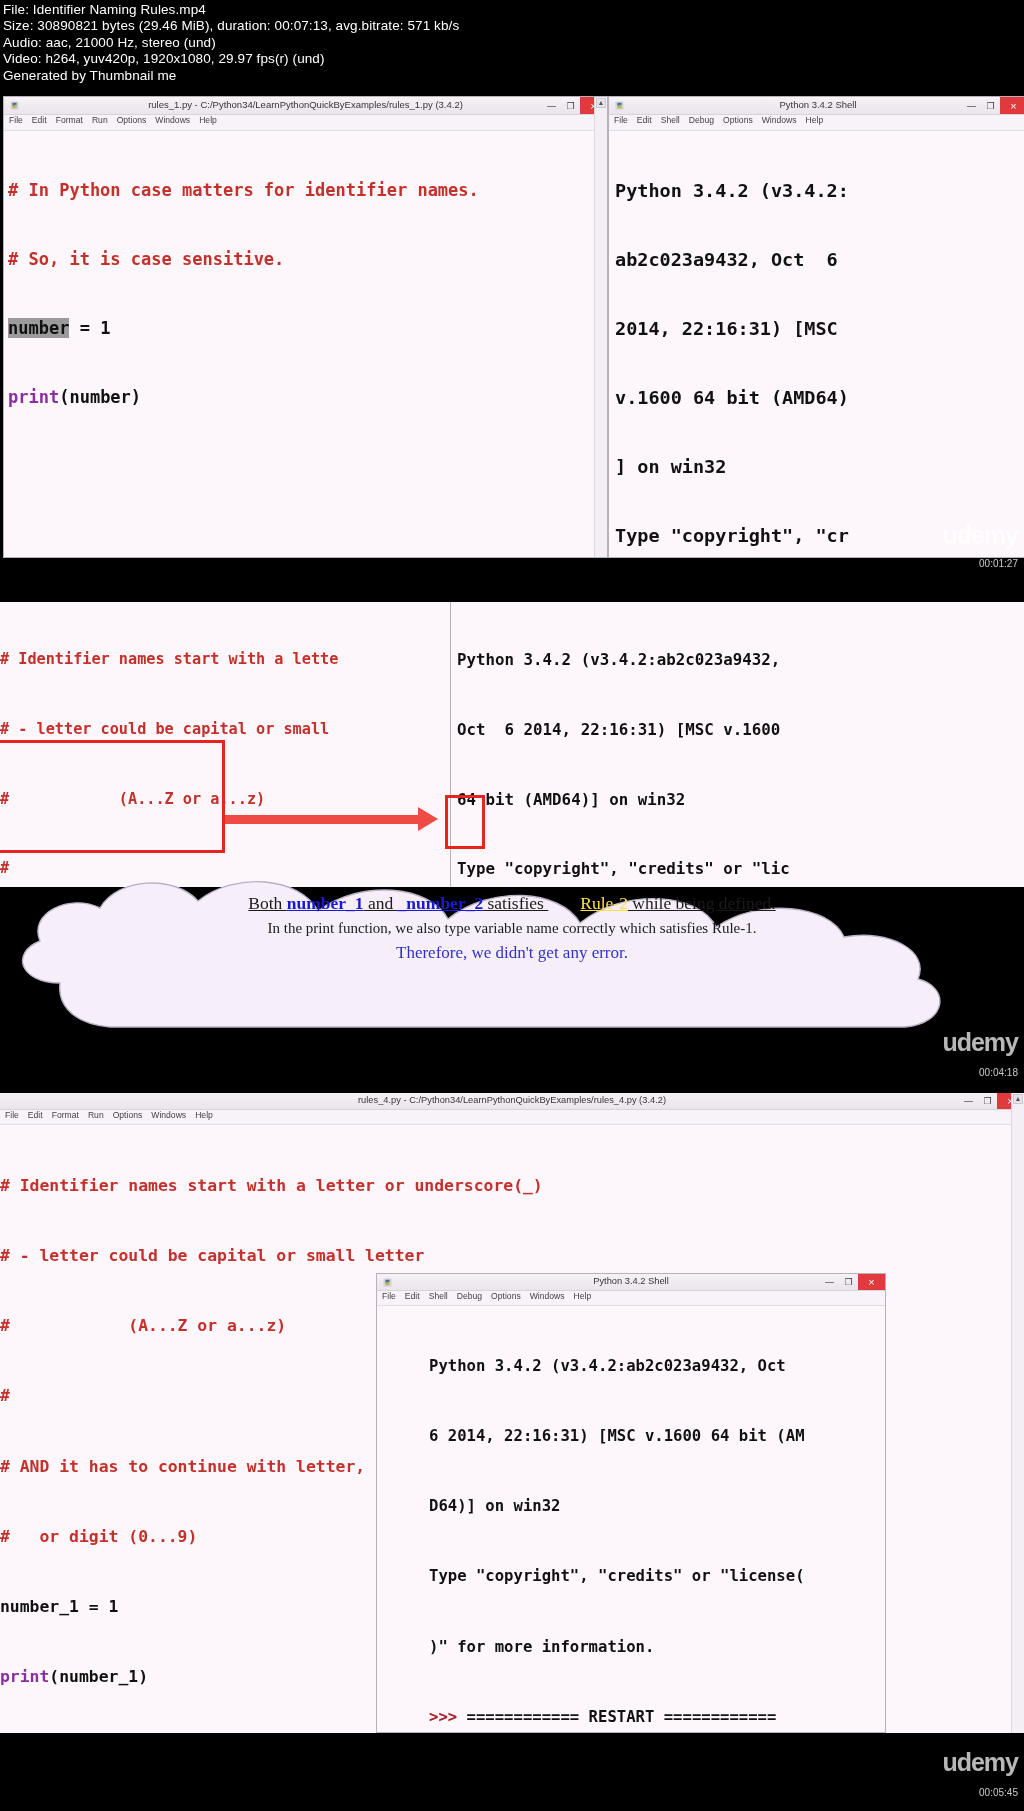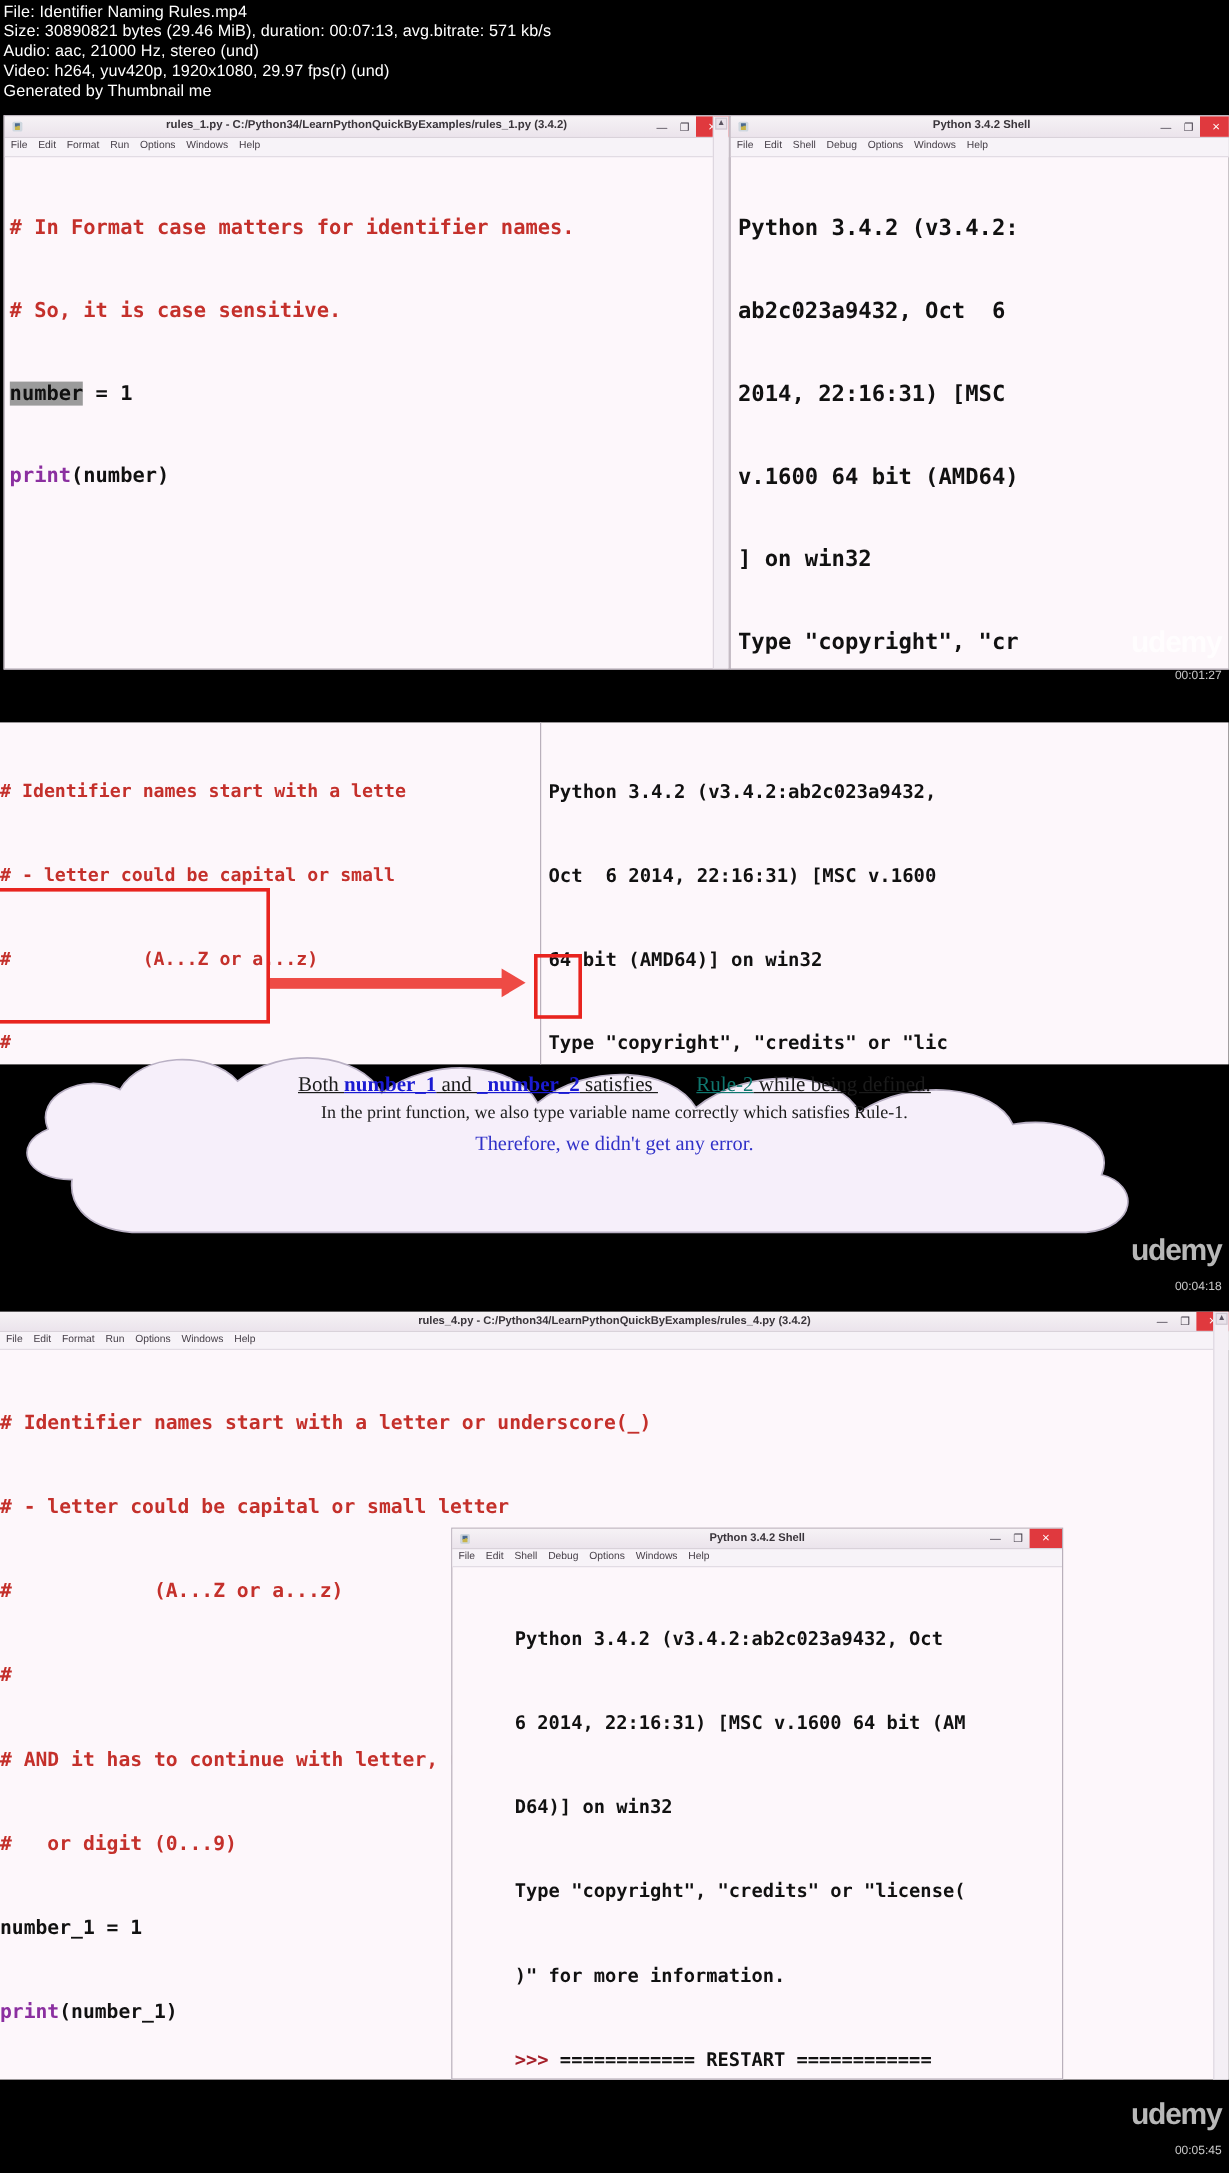--- a/index.html
+++ b/index.html
@@ -22,21 +22,21 @@
   .win{position:absolute;background:#fdf7fb;box-sizing:border-box;}
   .win.bordered{border:1px solid #b9b0bb;}
 
   .titlebar{
     position:relative;height:17px;
     background:linear-gradient(#f6f2f5,#ebe4ec);
     border-bottom:1px solid #d9d2da;
   }
   .titlebar .tb-title{
     position:absolute;left:0;right:0;top:2px;text-align:center;
-    font-size:9.5px;color:#39343a;white-space:nowrap;font-weight:bold;
+    font-size:9.5px;color:#39343a;white-space:nowrap;
   }
   .titlebar .tb-ico{
     position:absolute;left:5px;top:3px;width:11px;height:11px;
   }
   .tb-btns{position:absolute;right:0;top:0;height:17px;display:flex;}
   .tb-btn{width:19px;height:17px;display:flex;align-items:center;justify-content:center;
     font-size:9px;color:#3a3440;}
   .tb-btn.close{background:#e0393e;color:#fff;width:27px;font-size:11px;}
 
   .menubar{
@@ -84,21 +84,21 @@
     border-top:12px solid transparent;border-bottom:12px solid transparent;
     border-left:20px solid #ee4b45;
   }
 
   
   .cloud{position:absolute;}
   .cloud-text{position:absolute;text-align:center;width:100%;
     font-family:"Liberation Serif", serif;}
   .ct1{font-size:17.5px;color:#1b1b1b;}
   .ct1 b.blue{color:#1a1ad2;text-decoration:underline;}
-  .ct1 .rule{color:#0f766e;margin-left:32px;}
+  .ct1 .rule{color:#fde047;margin-left:32px;}
   .ct1 .u{text-decoration:underline;}
   .ct2{font-size:15px;color:#1b1b1b;}
   .ct3{font-size:17px;color:#3131c8;}
 </style>
 </head>
 <body>
 
 <div id="fileinfo">
   <div>File: Identifier Naming Rules.mp4</div>
   <div>Size: 30890821 bytes (29.46 MiB), duration: 00:07:13, avg.bitrate: 571 kb/s</div>
@@ -126,21 +126,21 @@
     <div class="menubar">
       <span>File</span>
       <span>Edit</span>
       <span>Format</span>
       <span>Run</span>
       <span>Options</span>
       <span>Windows</span>
       <span>Help</span>
     </div>
     <div class="code" style="position:absolute;left:4px;top:36px;right:13px;bottom:0;font-size:17px;line-height:23px;">
-      <div class="cmt"># In Format case matters for identifier names.</div>
+      <div class="cmt"># In Python case matters for identifier names.</div>
       <div class="cmt"># So, it is case sensitive.</div>
       <div><span class="sel">number</span><span class="plain"> = 1</span></div>
       <div><span class="kw">print</span><span class="plain">(number)</span></div>
     </div>
     <div class="scrollbar">
       <div class="arrow">▲</div>
     </div>
   </div>
 
   <div class="win bordered" style="left:608px;top:8px;width:420px;height:462px;">

